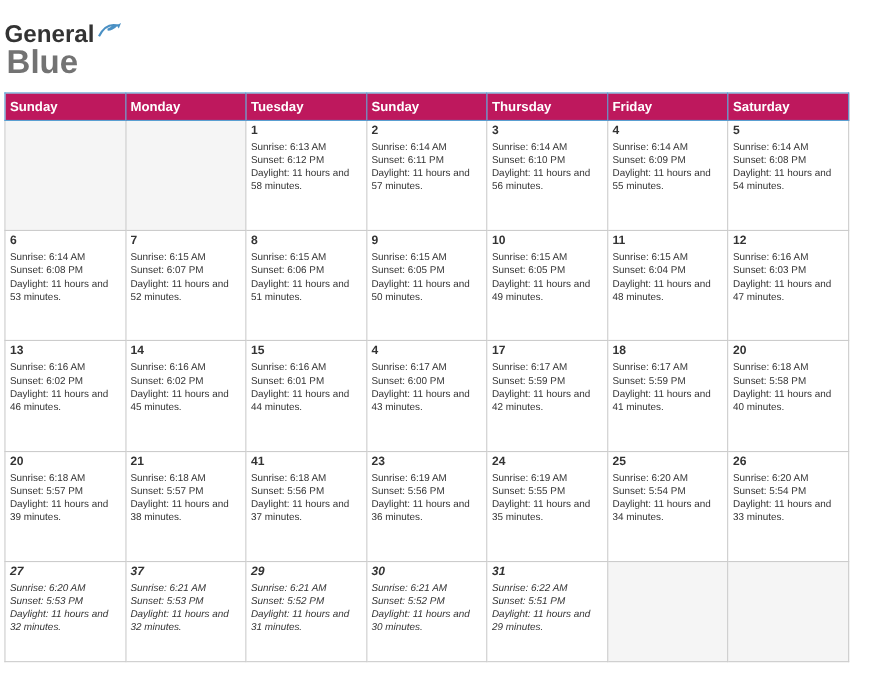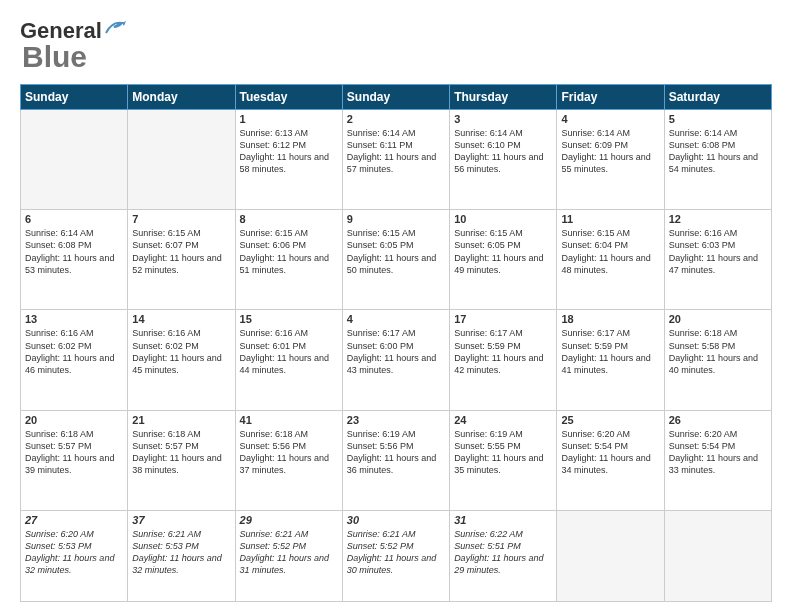--- a/index.html
+++ b/index.html
@@ -6,21 +6,21 @@
     body {
       font-family: Arial, sans-serif;
       background: #fff;
       width: 792px;
       height: 612px;
       overflow: hidden;
     }
     .page {
       width: 792px;
       height: 612px;
-      padding: 18px 20px 10px 20px;
+      padding: 18px 20px 10px 4px;
       display: flex;
       flex-direction: column;
     }
     .header {
       display: flex;
       justify-content: space-between;
       align-items: flex-start;
       margin-bottom: 10px;
     }
     .logo {
@@ -41,21 +41,21 @@
       color: #555;
     }
     .calendar {
       flex: 1;
       border: 1px solid #ccc;
       border-collapse: collapse;
       width: 100%;
       table-layout: fixed;
     }
     .calendar th {
-      background: #0c4a6e;
+      background: #be185d;
       color: #fff;
       font-size: 12px;
       font-weight: bold;
       padding: 5px 4px;
       text-align: left;
       border: 1px solid #5a9fd1;
     }
     .calendar td {
       border: 1px solid #ccc;
       vertical-align: top;

